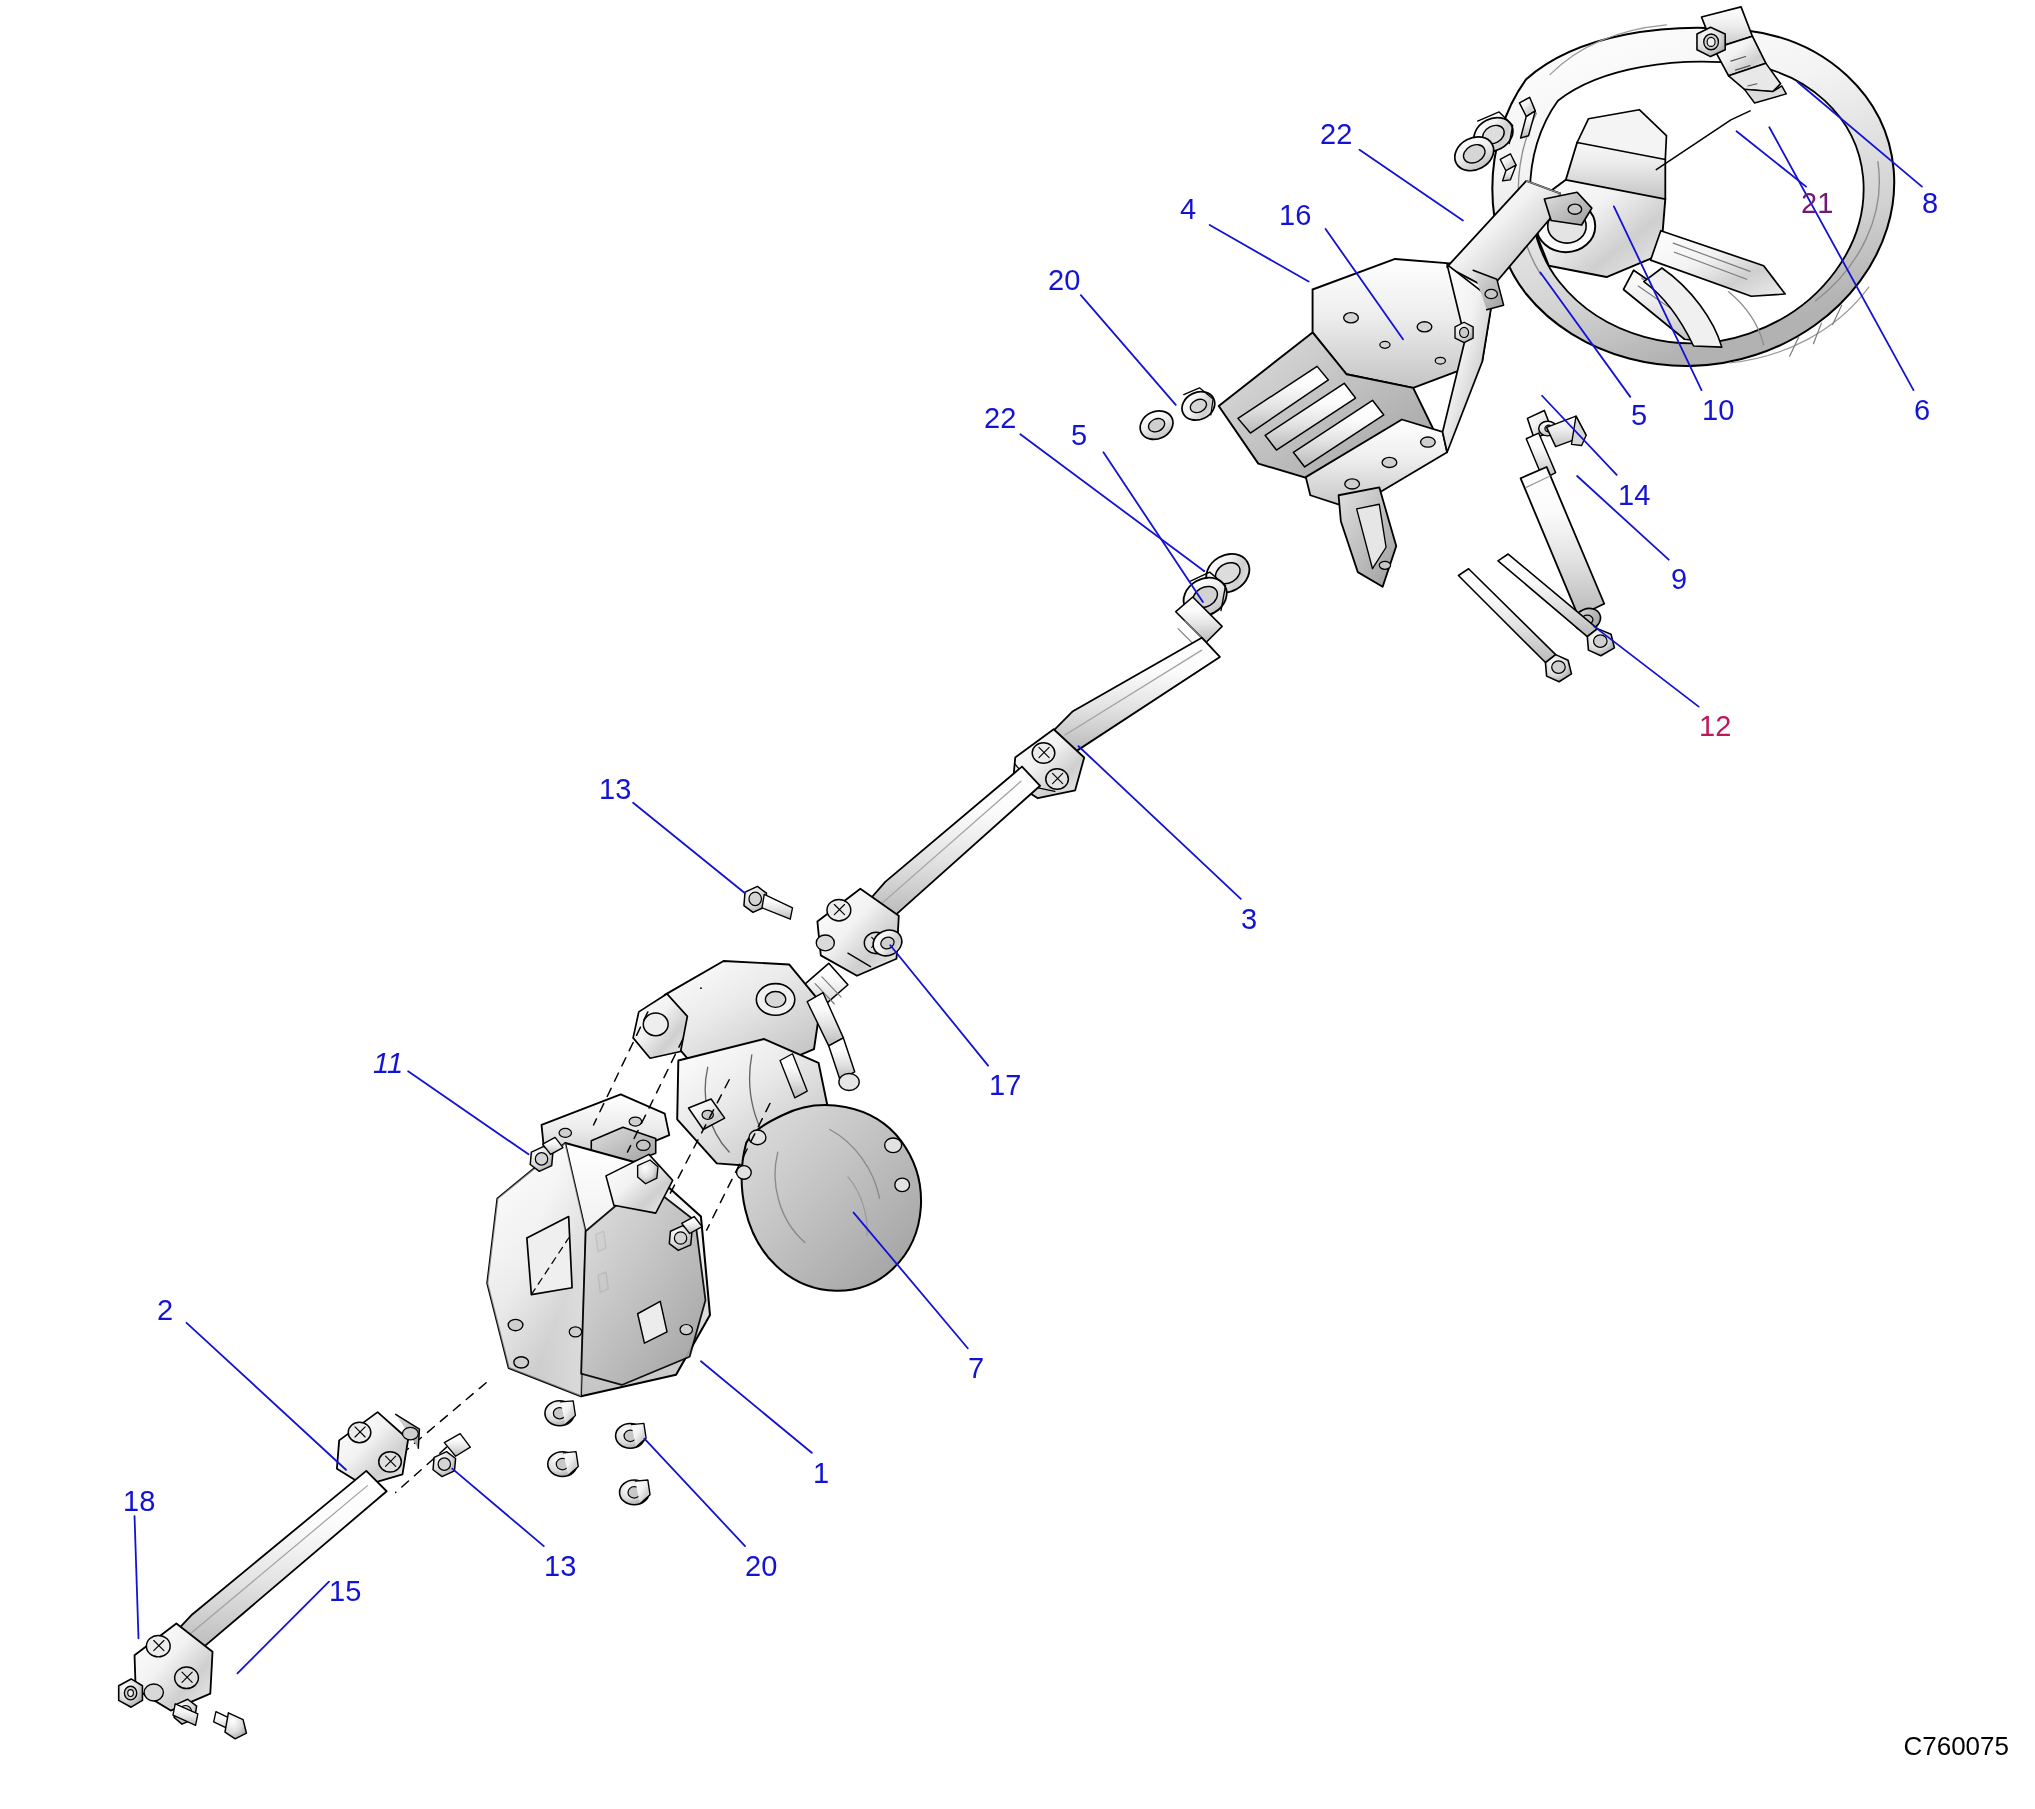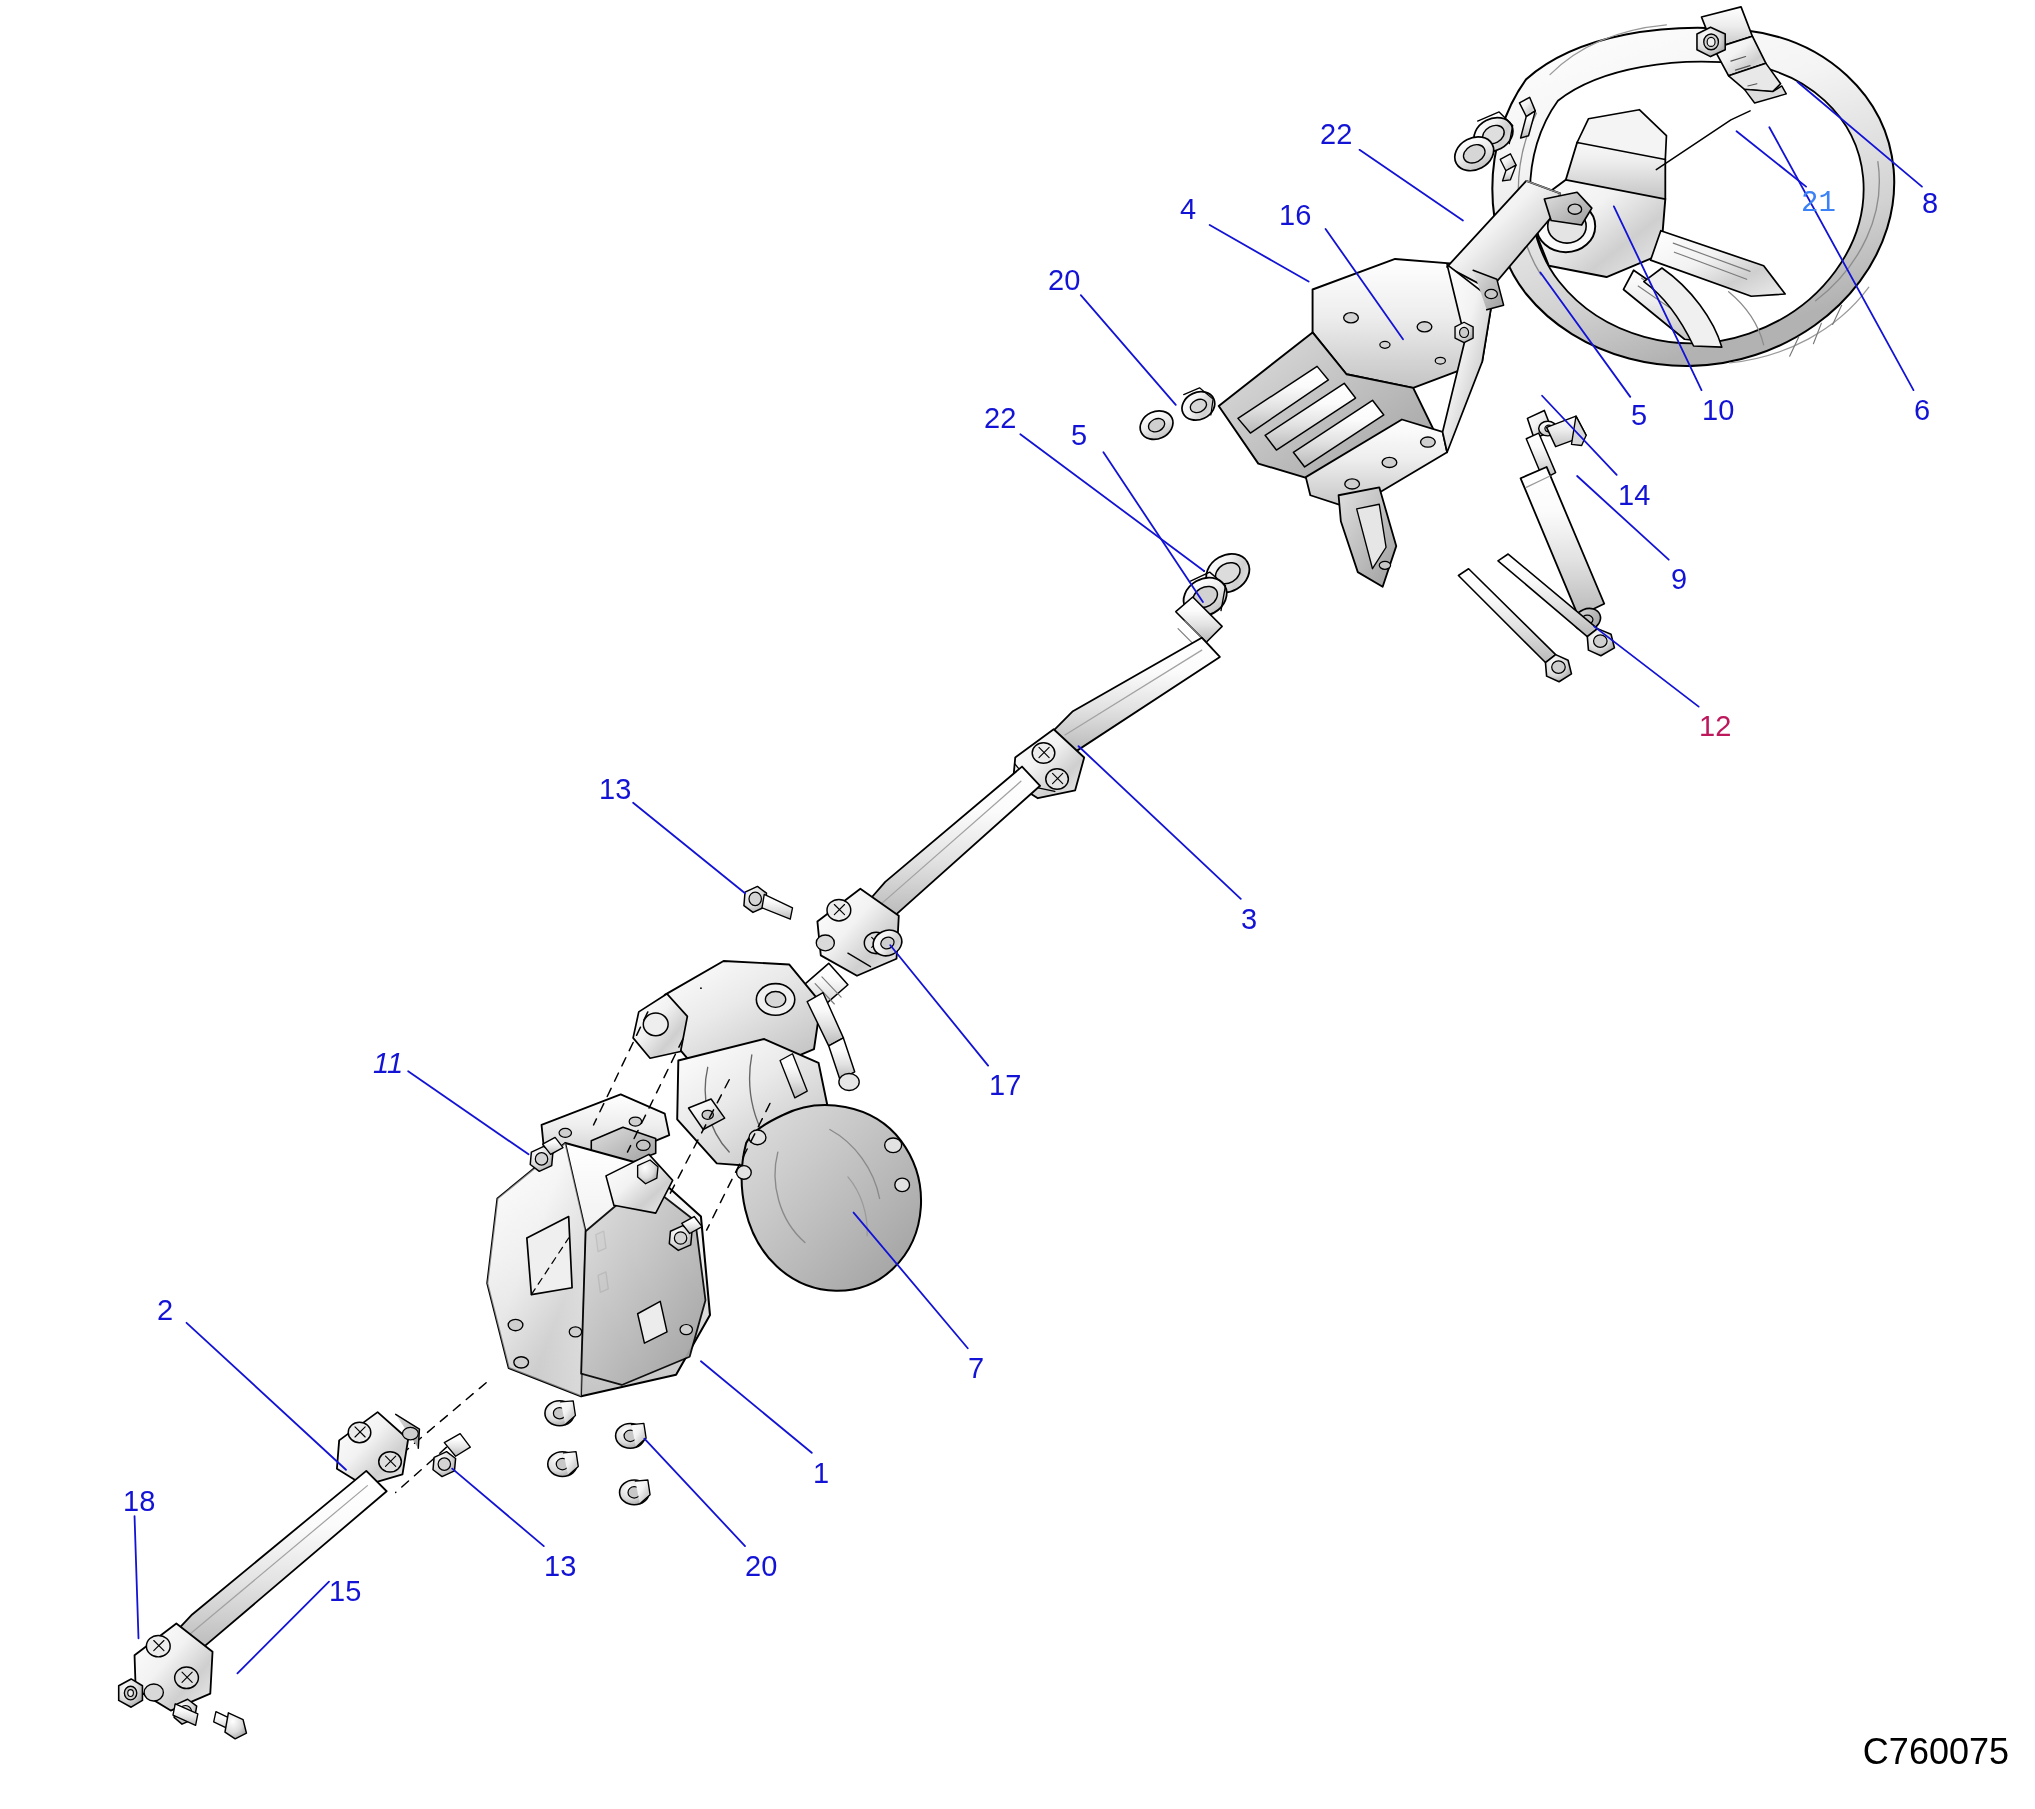--- a/index.html
+++ b/index.html
@@ -22,21 +22,21 @@
     top:1730px;
     font-size:32px;
     color:#000;
     font-family:"Liberation Sans",sans-serif;
     white-space:nowrap;
   }
   #drawing-number{
     position:absolute;
     right:26px;
     top:1731px;
-    font-size:36px;
+    font-size:26px;
     color:#000;
     font-family:"Liberation Sans",sans-serif;
     white-space:nowrap;
     text-align:right;
   }
 </style>
 </head>
 <body>
 
 <div id="sheet">
@@ -454,21 +454,21 @@
         <polyline points="1436,2570 1240,2408" stroke="#1313d6"></polyline>
         <polyline points="238,2682 245,2898" stroke="#1313d6"></polyline>
         <polyline points="962,2735 800,2598" stroke="#1313d6"></polyline>
         <polyline points="1318,2735 1140,2545" stroke="#1313d6"></polyline>
         <polyline points="582,2798 420,2960" stroke="#1313d6"></polyline>
       </g>
   </svg>
 
   <div id="callout-layer">
       <div class="callout" style="left: 1320px; top: 120px; color: rgb(19, 19, 214);">22</div>
-      <div class="callout" style="left: 1801px; top: 189px; color: #3b82f6; font-family: Liberation Mono, monospace;">21</div>
+      <div class="callout" style="left: 1801px; top: 189px; color: #701a75;">21</div>
       <div class="callout" style="left: 1922px; top: 189px; color: rgb(19, 19, 214);">8</div>
       <div class="callout" style="left: 1180px; top: 195px; color: rgb(19, 19, 214);">4</div>
       <div class="callout" style="left: 1279px; top: 201px; color: rgb(19, 19, 214);">16</div>
       <div class="callout" style="left: 1048px; top: 266px; color: rgb(19, 19, 214);">20</div>
       <div class="callout" style="left: 1631px; top: 401px; color: rgb(19, 19, 214);">5</div>
       <div class="callout" style="left: 1702px; top: 396px; color: rgb(19, 19, 214);">10</div>
       <div class="callout" style="left: 1914px; top: 396px; color: rgb(19, 19, 214);">6</div>
       <div class="callout" style="left: 1618px; top: 481px; color: rgb(19, 19, 214);">14</div>
       <div class="callout" style="left: 984px; top: 404px; color: rgb(19, 19, 214);">22</div>
       <div class="callout" style="left: 1071px; top: 421px; color: rgb(19, 19, 214);">5</div>

